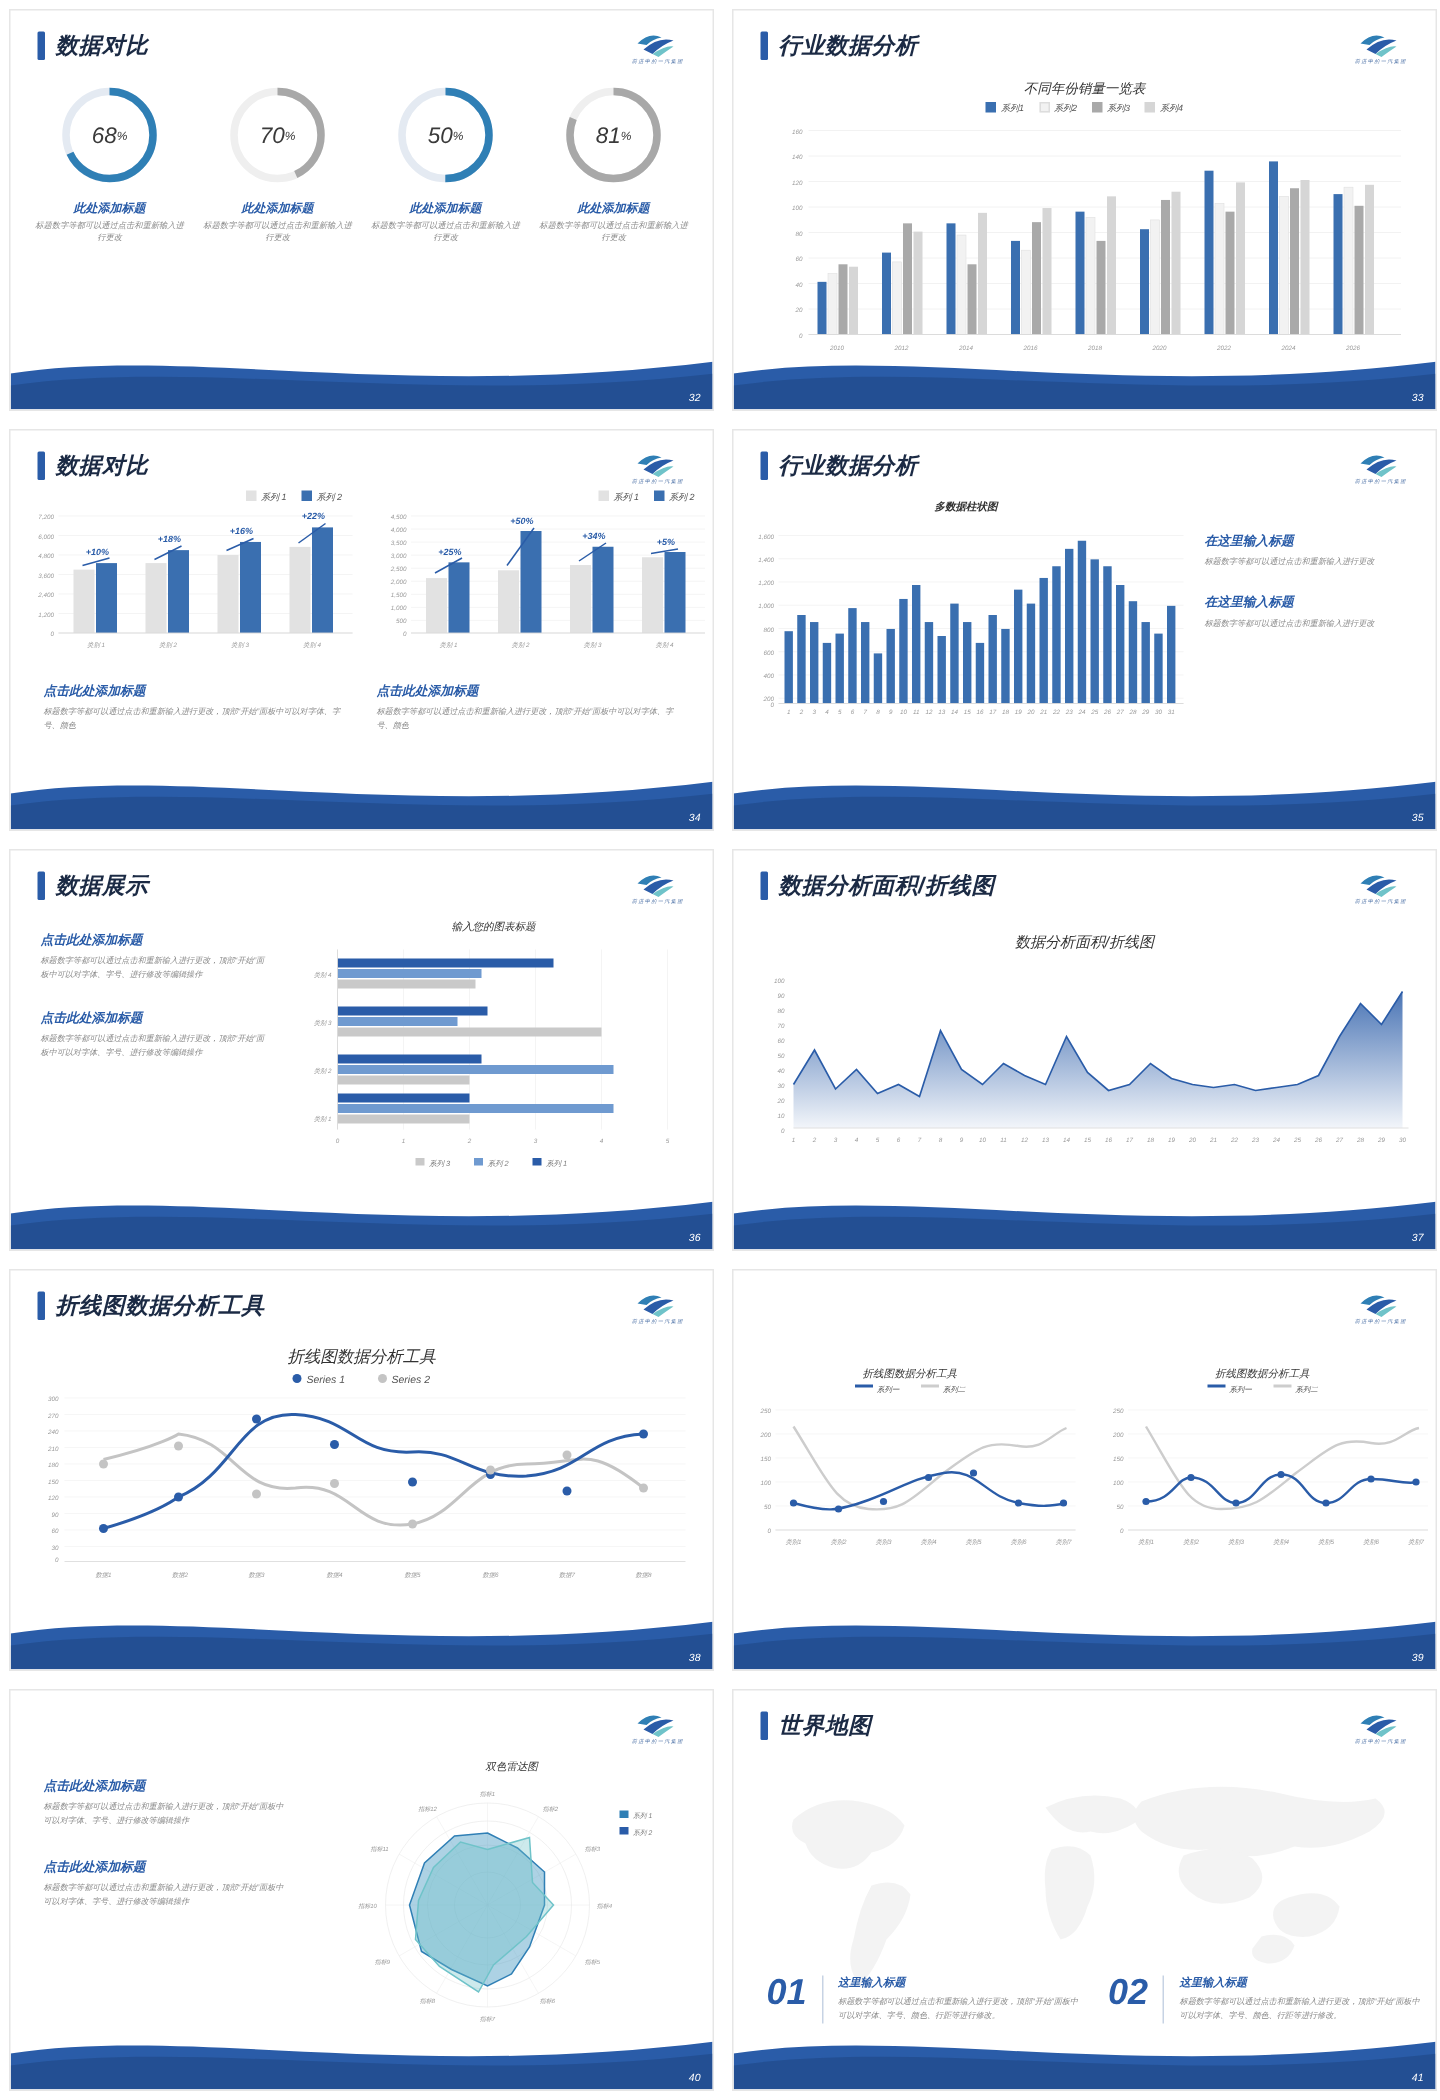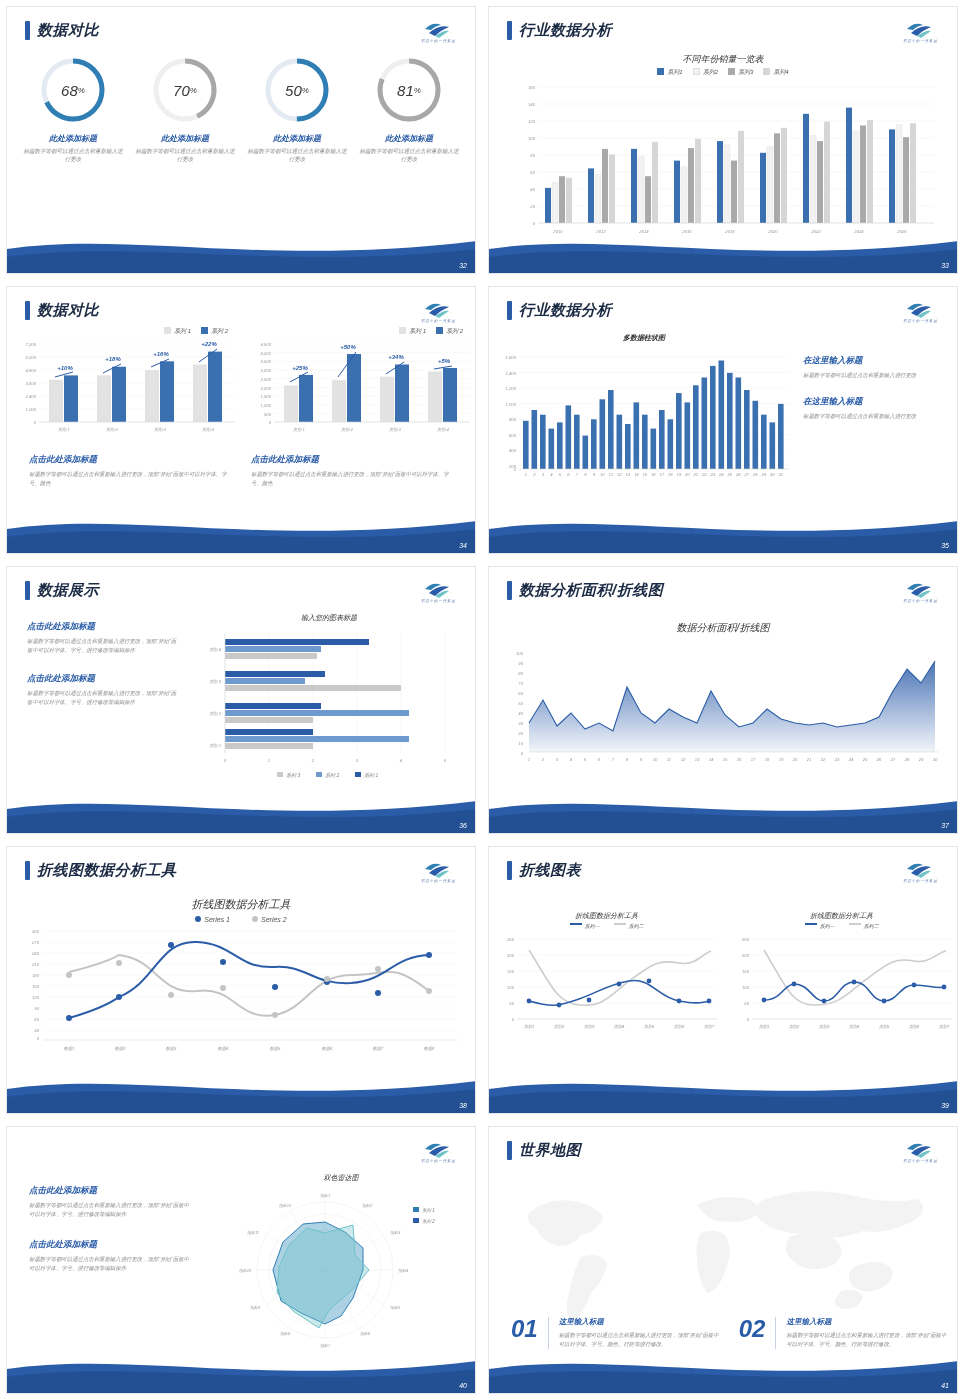--- a/index.html
+++ b/index.html
@@ -784,24 +784,20 @@
     <div class="wave">
       <svg width="470" height="46" viewBox="0 0 470 46" preserveAspectRatio="none">
         <path d="M0,22 C120,4 260,40 470,14 L470,46 L0,46 Z" fill="#2a5ca8"></path>
         <path d="M0,30 C130,12 280,44 470,22 L470,46 L0,46 Z" fill="#1d4582" opacity=".55"></path>
       </svg>
     </div>
     <div class="pgnum">38</div>
   </div>
 
   <div class="slide">
-    <div class="title">
-      <span class="bar"></span>
-      <h2>折线图表</h2>
-    </div>
     <svg class="logo" viewBox="0 0 46 26">
       <path d="M10 12 q8 -8 16 -4 q-6 1 -10 5 z" fill="#2f7fb5"></path>
       <path d="M14 16 q10 -9 20 -6 q-8 3 -14 9 z" fill="#2a5ca8"></path>
       <path d="M20 19 q9 -6 14 -5 q-6 4 -10 7 z" fill="#6fc3c9"></path>
       <text x="23" y="25" text-anchor="middle" font-size="3.4" fill="#4a6fa5">前 进 中 的 一 汽 集 团</text>
     </svg>
     <div class="body" style="display:flex">
       <div style="width:235px">
         <div class="ch-title" style="font-size:7px;margin-top:24px">折线图数据分析工具</div>
         <div class="legend" style="font-size:5px;gap:14px">

